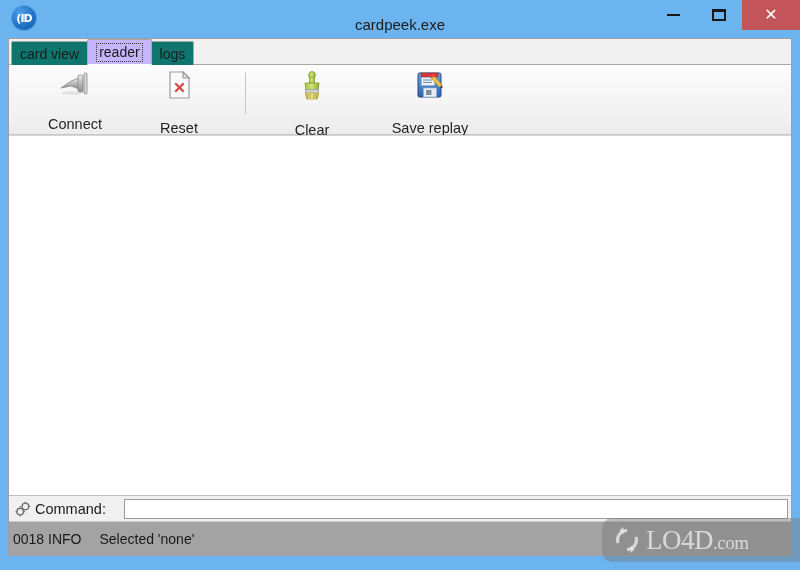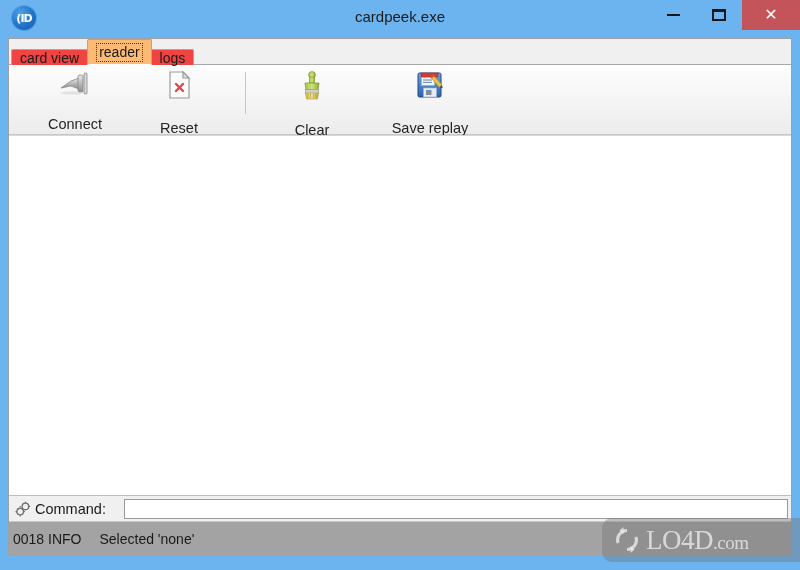--- a/index.html
+++ b/index.html
@@ -48,21 +48,21 @@
     font-size: 11px;
     font-weight: bold;
     font-family: "DejaVu Sans", sans-serif;
     line-height: 1;
     letter-spacing: -1px;
   }
   #window-title {
     position: absolute;
     left: 0;
     right: 0;
-    top: 8px;
+    top: 16px;
     text-align: center;
     font-size: 15px;
     color: #1b1b1b;
     font-family: "Liberation Sans", sans-serif;
   }
   #win-controls {
     position: absolute;
     right: 0;
     top: 0;
     height: 30px;
@@ -131,37 +131,37 @@
   }
   #tabstrip::after {
     content: "";
     position: absolute;
     left: 0; right: 0; bottom: 0;
     height: 1px;
     background: #a8a8a8;
   }
   .tab {
     position: relative;
-    height: 16px;
+    height: 24px;
     padding: 0 8px;
     display: flex;
     align-items: center;
     font-size: 14px;
     color: #1a1a1a;
-    background: #ef4444;
+    background: #0f766e;
     border: 1px solid #a8a8a8;
     border-bottom: none;
     border-radius: 2px 2px 0 0;
     margin-right: -1px;
     box-sizing: border-box;
     z-index: 1;
     font-family: "Liberation Sans", sans-serif;
   }
   .tab.active {
-    background: #fdba74;
+    background: #c4b5fd;
     height: 26px;
     z-index: 3;
     border-bottom: 1px solid #fbfbfb;
     text-align: right;
   }
   .tab.active .tab-focus {
     border: 1px dotted #3c3c3c;
     padding: 0 2px;
     display: block;
     line-height: 17px;

